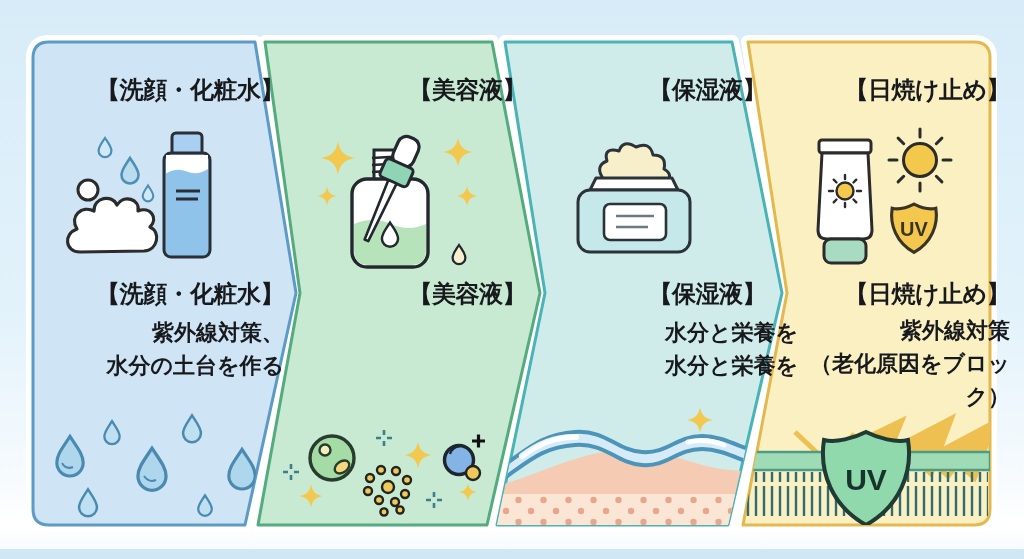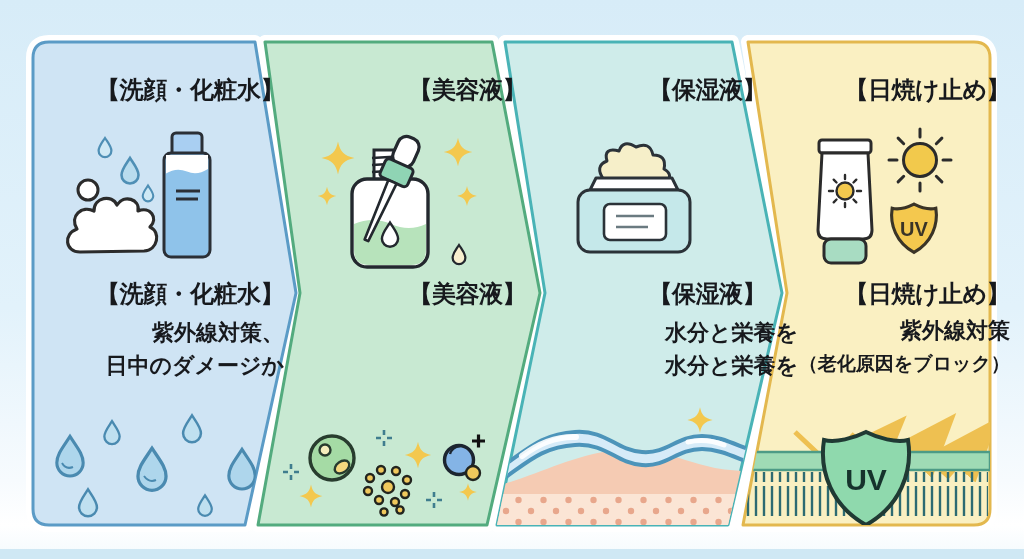--- a/index.html
+++ b/index.html
@@ -5,21 +5,21 @@
   html,body{margin:0;padding:0;}
   body{font-family:"Liberation Sans","DejaVu Sans",sans-serif;}
   .stage{position:relative;width:1024px;height:559px;overflow:hidden;
          background:linear-gradient(180deg,#d7ecf8 0%,#e2f2fb 55%,#f7fbfe 86%,#ffffff 94%,#f3fafd 100%);}
   .bg-svg{position:absolute;left:0;top:0;z-index:1;}
   .txt{position:absolute;z-index:2;text-align:right;color:#17191d;margin-left:24px;}
   .t-top{top:74px;font-size:24px;font-weight:700;letter-spacing:-0.5px;}
   .t-mid{top:278px;font-size:24px;font-weight:700;letter-spacing:-0.5px;}
   .desc{font-size:22px;font-weight:700;line-height:33px;}
   .desc.tight{line-height:31px;}
-  .desc .small{font-size:19px;}
+  .desc .small{font-size:22px;}
   .footer-band{position:absolute;left:0;bottom:0;width:1024px;height:10px;background:#cfe8f4;z-index:0;}
 </style>
 </head>
 <body>
 
 <div class="stage">
   <div class="footer-band"></div>
 
   <svg class="bg-svg" width="1024" height="559" viewBox="0 0 1024 559">
     <defs>
@@ -230,21 +230,21 @@
   <div class="txt t-top" style="left:520px;width:222px;">【保湿液】</div>
   <div class="txt t-top" style="left:760px;width:226px;">【日焼け止め】</div>
 
   <div class="txt t-mid" style="left:36px;width:224px;">【洗顔・化粧水】</div>
   <div class="txt t-mid" style="left:280px;width:222px;">【美容液】</div>
   <div class="txt t-mid" style="left:520px;width:222px;">【保湿液】</div>
   <div class="txt t-mid" style="left:760px;width:226px;">【日焼け止め】</div>
 
   <div class="txt desc" style="left:36px;top:316px;width:224px;">
     <div>紫外線対策、</div>
-    <div>日中のダメージか</div>
+    <div>水分の土台を作る</div>
   </div>
   <div class="txt desc" style="left:552px;top:316px;width:222px;">
     <div>水分と栄養を</div>
     <div>水分と栄養を</div>
   </div>
   <div class="txt desc" style="left:760px;top:314px;width:226px;">
     <div>紫外線対策</div>
     <div class="small">（老化原因をブロック）</div>
   </div>
 </div>

